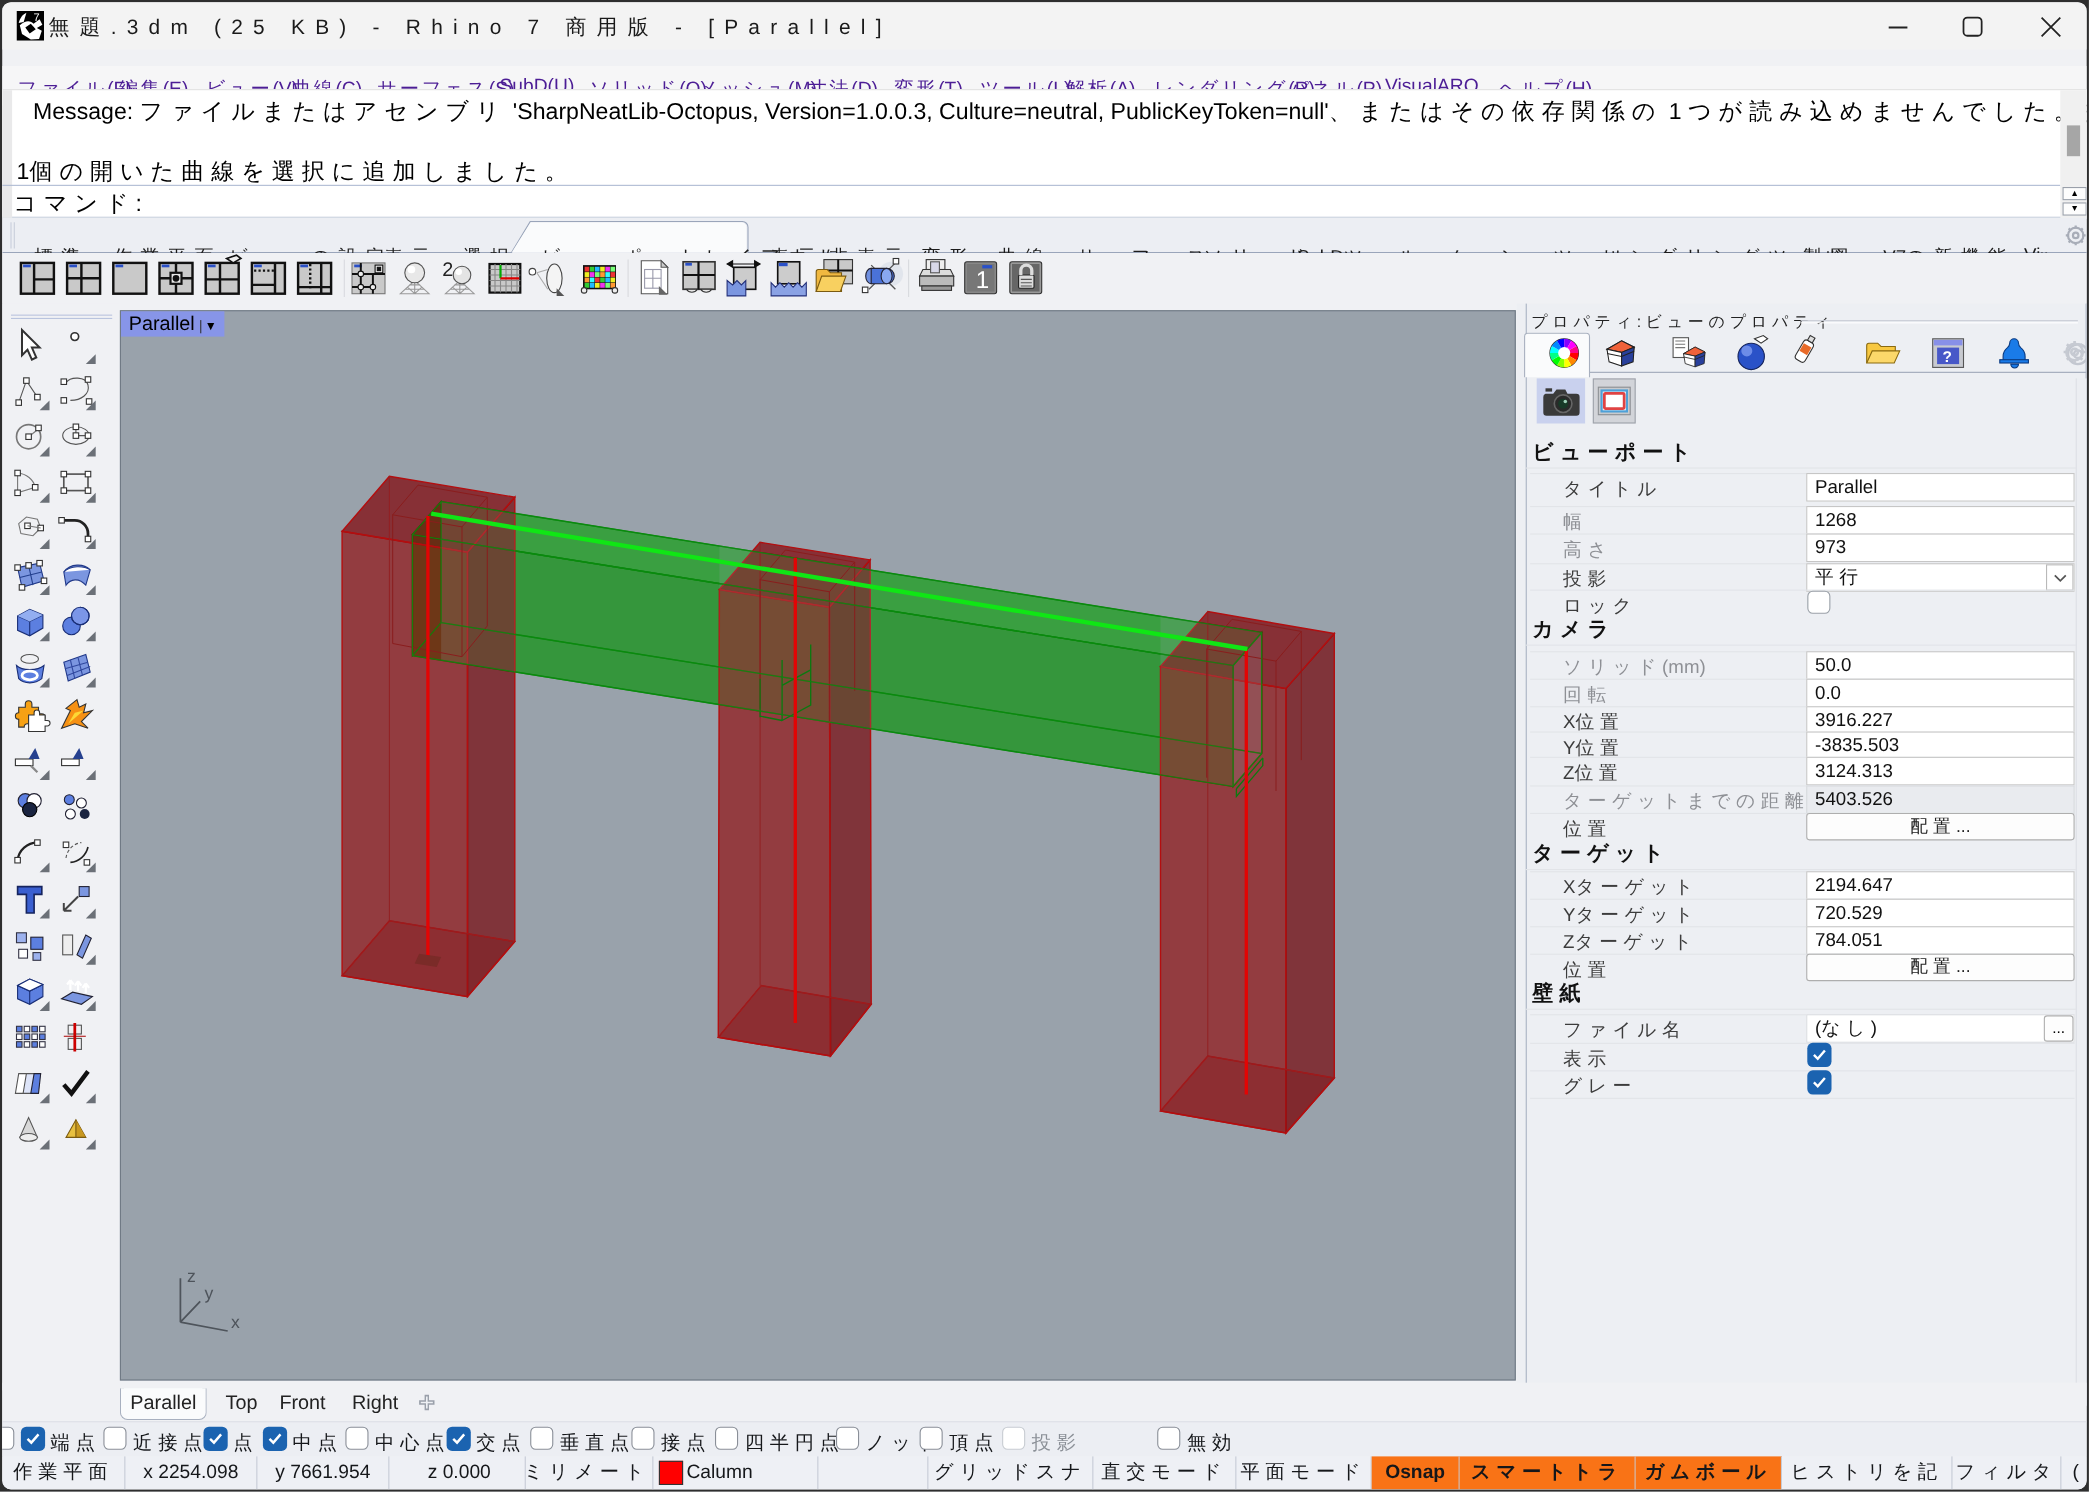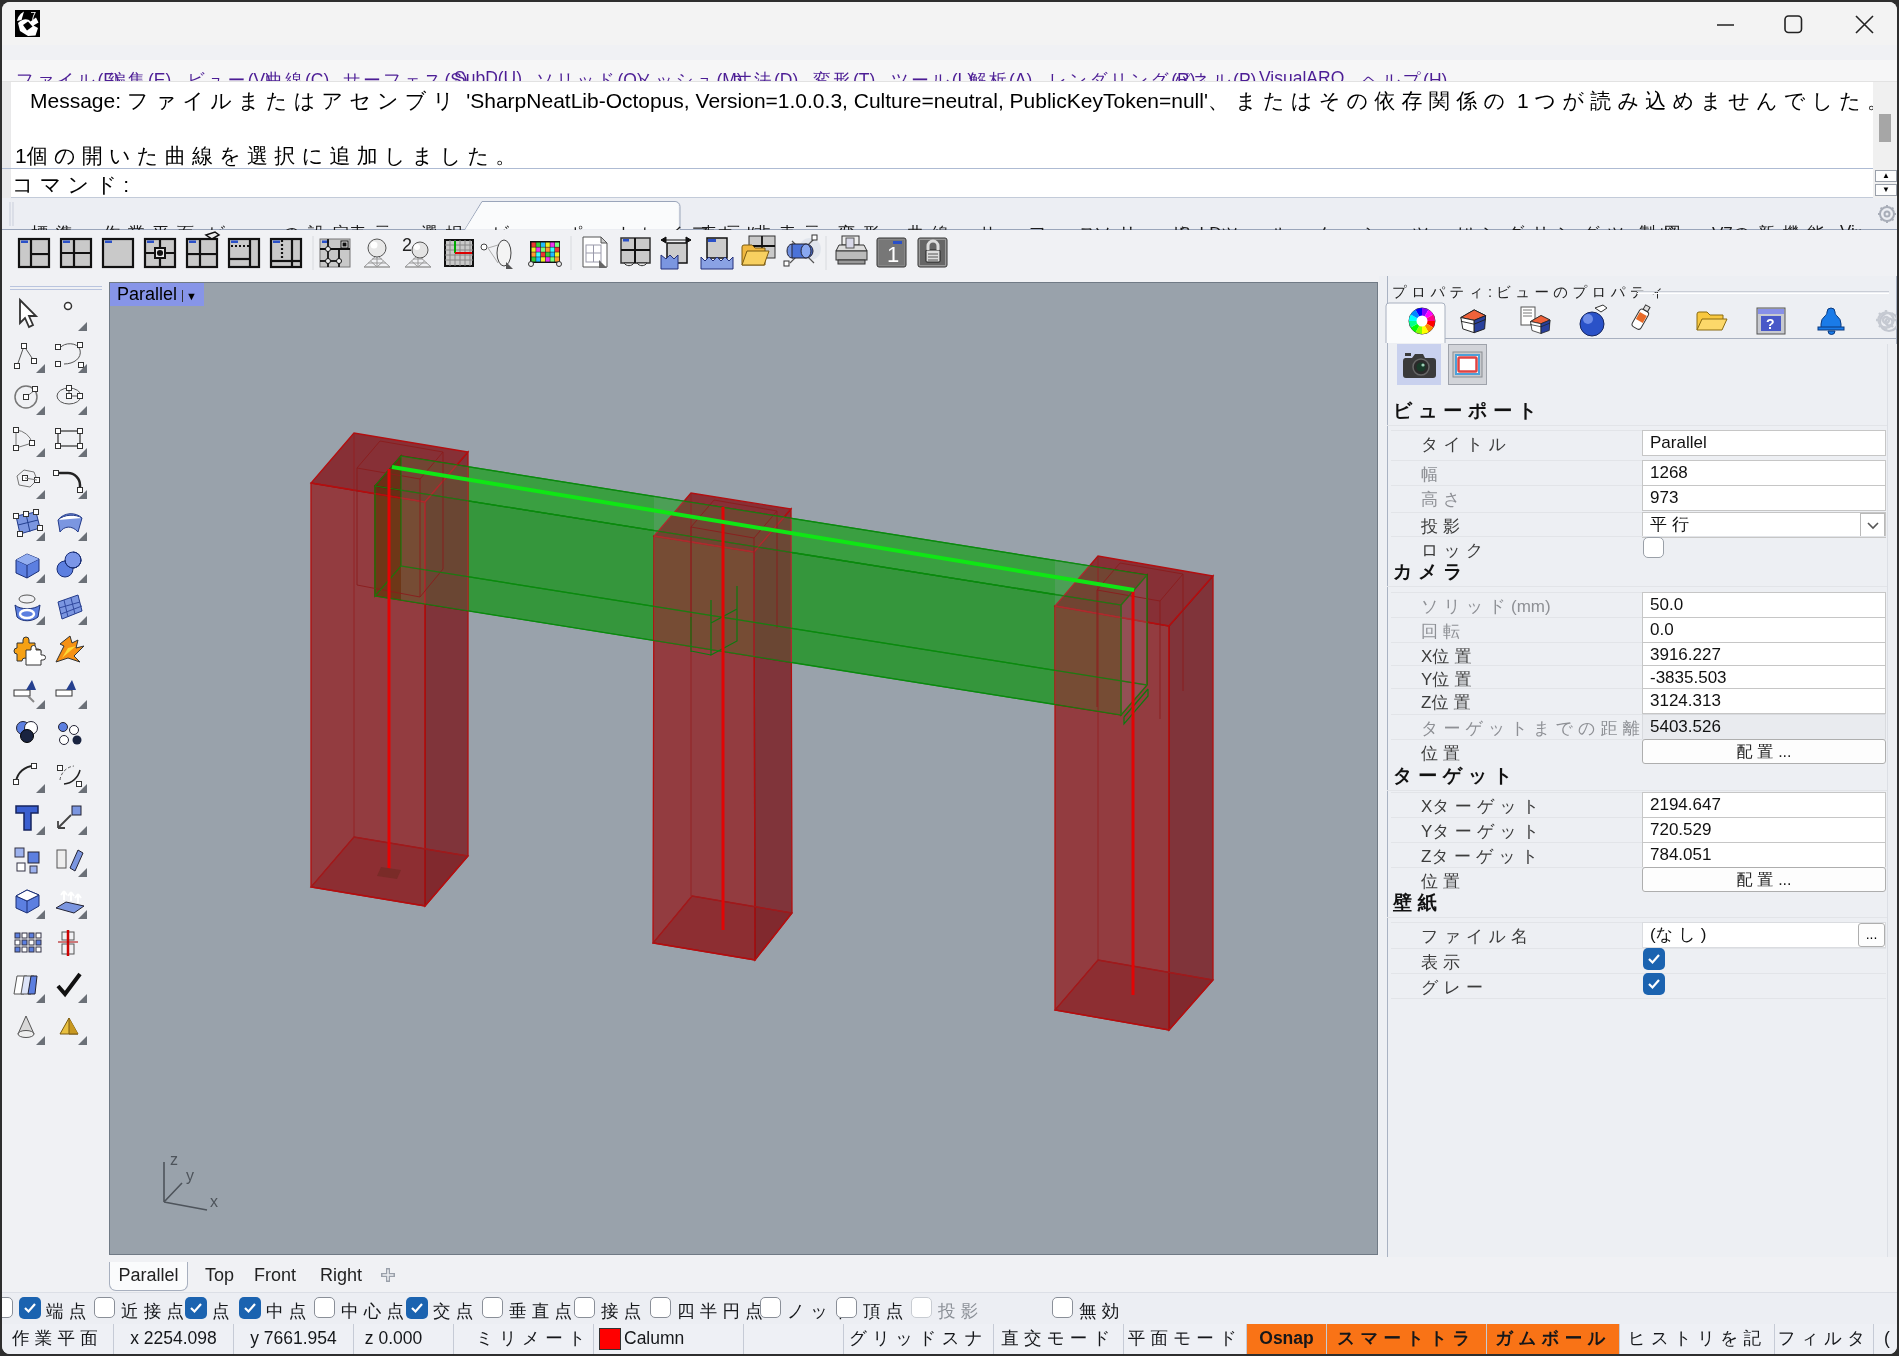--- a/index.html
+++ b/index.html
@@ -58,20 +58,21 @@
 </style></head><body>
 <div id="win">
   <div id="title">
     <svg class="abs" style="left:13px;top:8px" width="25" height="27" viewBox="0 0 25 27">
         <rect width="25" height="27" fill="#000"></rect>
         <path d="M2 11 C3 6 6 3 9 1.5 L6.5 10 Z" fill="#fff"></path>
         <path d="M3 13 C8 8 13 8.5 15.5 11.5 L21 7.5 L23.5 12.5 L18.5 15.5 L23 18 L20.5 25.5 L13 26 L5 21 Z" fill="#fff"></path>
         <path d="M8 15 l5 -3.5 l4.5 5 l-5.5 4 z" fill="#000"></path>
         <text x="15.5" y="9.5" fill="#fff" font-size="10" font-family="Liberation Sans">7</text>
       </svg>
+    <span class="txt">無題.3dm (25 KB) - Rhino 7 商用版 - [Parallel]</span>
     <svg class="abs" style="left:1713px;top:12px" width="162" height="22" viewBox="0 0 162 22">
         <path d="M2 11 h17" stroke="#222" stroke-width="1.6" fill="none"></path>
         <rect x="70" y="2" width="16.5" height="16.5" rx="3.5" fill="none" stroke="#222" stroke-width="1.6"></rect>
         <path d="M141 2 l17 17 M158 2 l-17 17" stroke="#222" stroke-width="1.6"></path>
       </svg>
   </div>
   <div id="menu">
     <span class="mi" style="left:14px"><span class="j">ファイル</span>(<u>F</u>)</span>
     <span class="mi" style="left:106px"><span class="j">編集</span>(<u>E</u>)</span>
     <span class="mi" style="left:185px"><span class="j">ビュー</span>(<u>V</u>)</span>
@@ -873,21 +874,21 @@
       <div class="cb" style="left:909px;border-color:#c8ccd2"></div>
       <span class="lb j" style="left:936px;color:#8b9097">投影</span>
       <div class="cb" style="left:1050px"></div>
       <span class="lb j" style="left:1077px">無効</span>
       <div class="cb" style="left:-10px"></div>
     </div>
   <div id="status">
       <div class="cell" style="left:0px;width:112px"><span class="j">作業平面</span></div>
       <div class="cell" style="left:112px;width:120px">x 2254.098</div>
       <div class="cell" style="left:232px;width:120px">y 7661.954</div>
-      <div class="cell" style="left:332px;width:120px">z 0.000</div>
+      <div class="cell" style="left:356px;width:120px">z 0.000</div>
       <div class="cell" style="left:472px;width:120px"><span class="j">ミリメートル</span></div>
       <div class="cell" style="left:592px;width:150px"></div>
       <div class="cell" style="left:742px;width:100px"></div>
       <div class="cell" style="left:842px;width:150px"><span class="j">グリッドスナップ</span></div>
       <div class="cell" style="left:992px;width:130px"><span class="j">直交モード</span></div>
       <div class="cell" style="left:1122px;width:123px"><span class="j">平面モード</span></div>
       <div class="cell hl" style="left:1245px;width:80px">Osnap</div>
       <div class="cell hl" style="left:1325px;width:160px"><span class="j">スマートトラック</span></div>
       <div class="cell hl" style="left:1485px;width:133px"><span class="j">ガムボール</span></div>
       <div class="cell" style="left:1618px;width:155px"><span class="j">ヒストリを記録</span></div>

